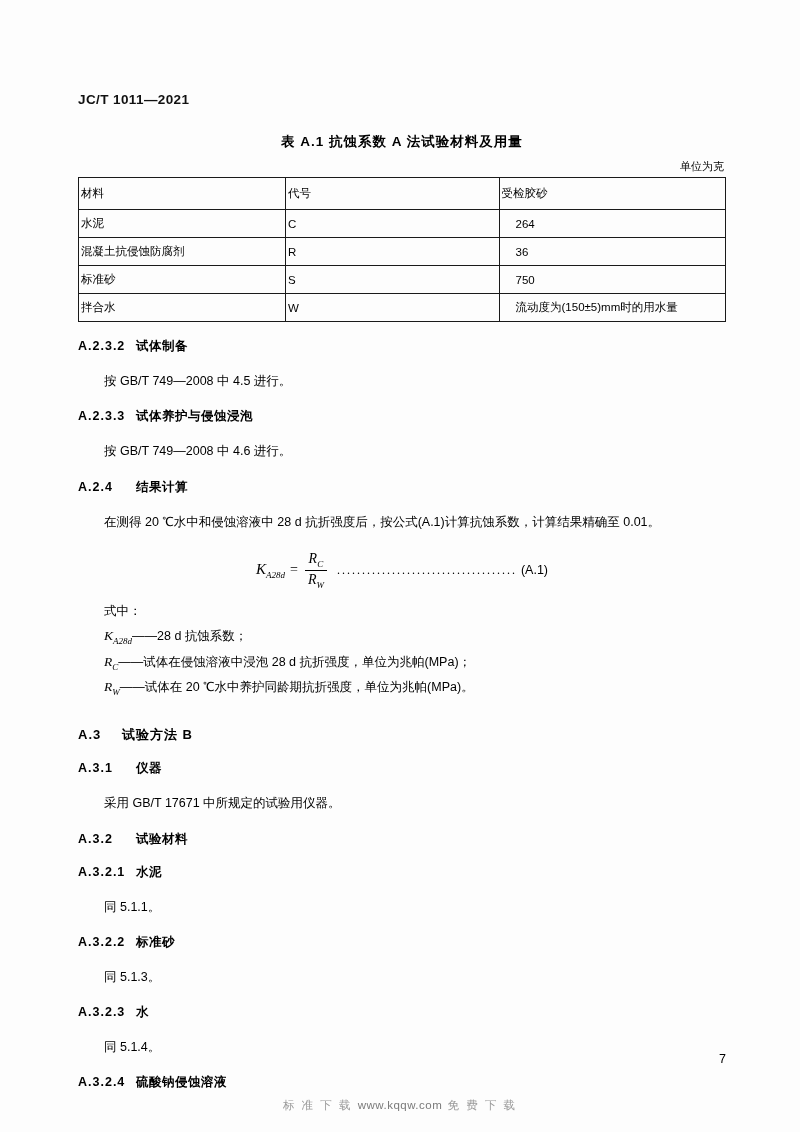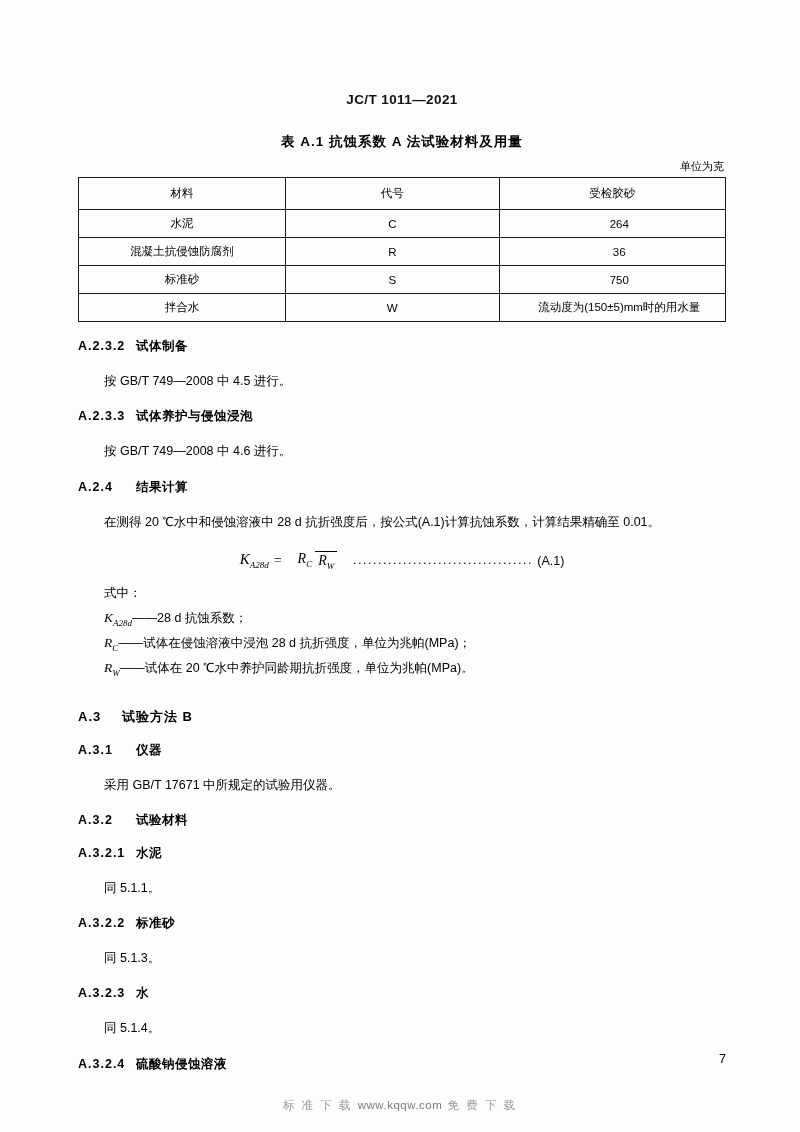--- a/index.html
+++ b/index.html
@@ -26,21 +26,21 @@
     height: 1132px;
     background: #fdfdfd;
   }
   .content {
     position: absolute;
     left: 78px;
     top: 92px;
     width: 648px;
   }
   .header-line {
-    text-align: center;
+    text-align: left;
     font-family: "Liberation Sans", sans-serif;
     font-size: 13.5px;
     letter-spacing: 0.4px;
     font-weight: 700;
     color: #111;
     margin-bottom: 26px;
   }
   .table-title {
     text-align: center;
     font-family: "Liberation Sans", sans-serif;
@@ -57,21 +57,21 @@
     padding-right: 2px;
   }
   table.mat {
     border-collapse: collapse;
     width: 100%;
     font-family: "Liberation Sans", sans-serif;
     font-size: 11.5px;
   }
   table.mat td, table.mat th {
     border: 1px solid #1a1a1a;
-    text-align: center;
+    text-align: left;
     padding: 6px 2px;
     font-weight: normal;
   }
   table.mat tr.head td {
     padding: 8px 2px;
   }
   table.mat td.c1 { width: 32%; }
   table.mat td.c2 { width: 33%; }
   table.mat td.c3 { width: 35%; padding-left: 16px; }
 
@@ -112,24 +112,24 @@
   }
   .kterm sub {
     font-size: 9px;
     font-style: italic;
   }
   .eq {
     margin: 0 5px;
   }
   .frac {
     display: inline-flex;
-    flex-direction: row;
+    flex-direction: column;
     align-items: center;
     vertical-align: middle;
-    margin: 0 8px;
+    margin: 0 2px;
   }
   .frac .numer {
     font-style: italic;
     font-size: 14px;
     padding: 0 3px 1px 3px;
   }
   .frac .denom {
     font-style: italic;
     font-size: 14px;
     border-top: 1px solid #000;

